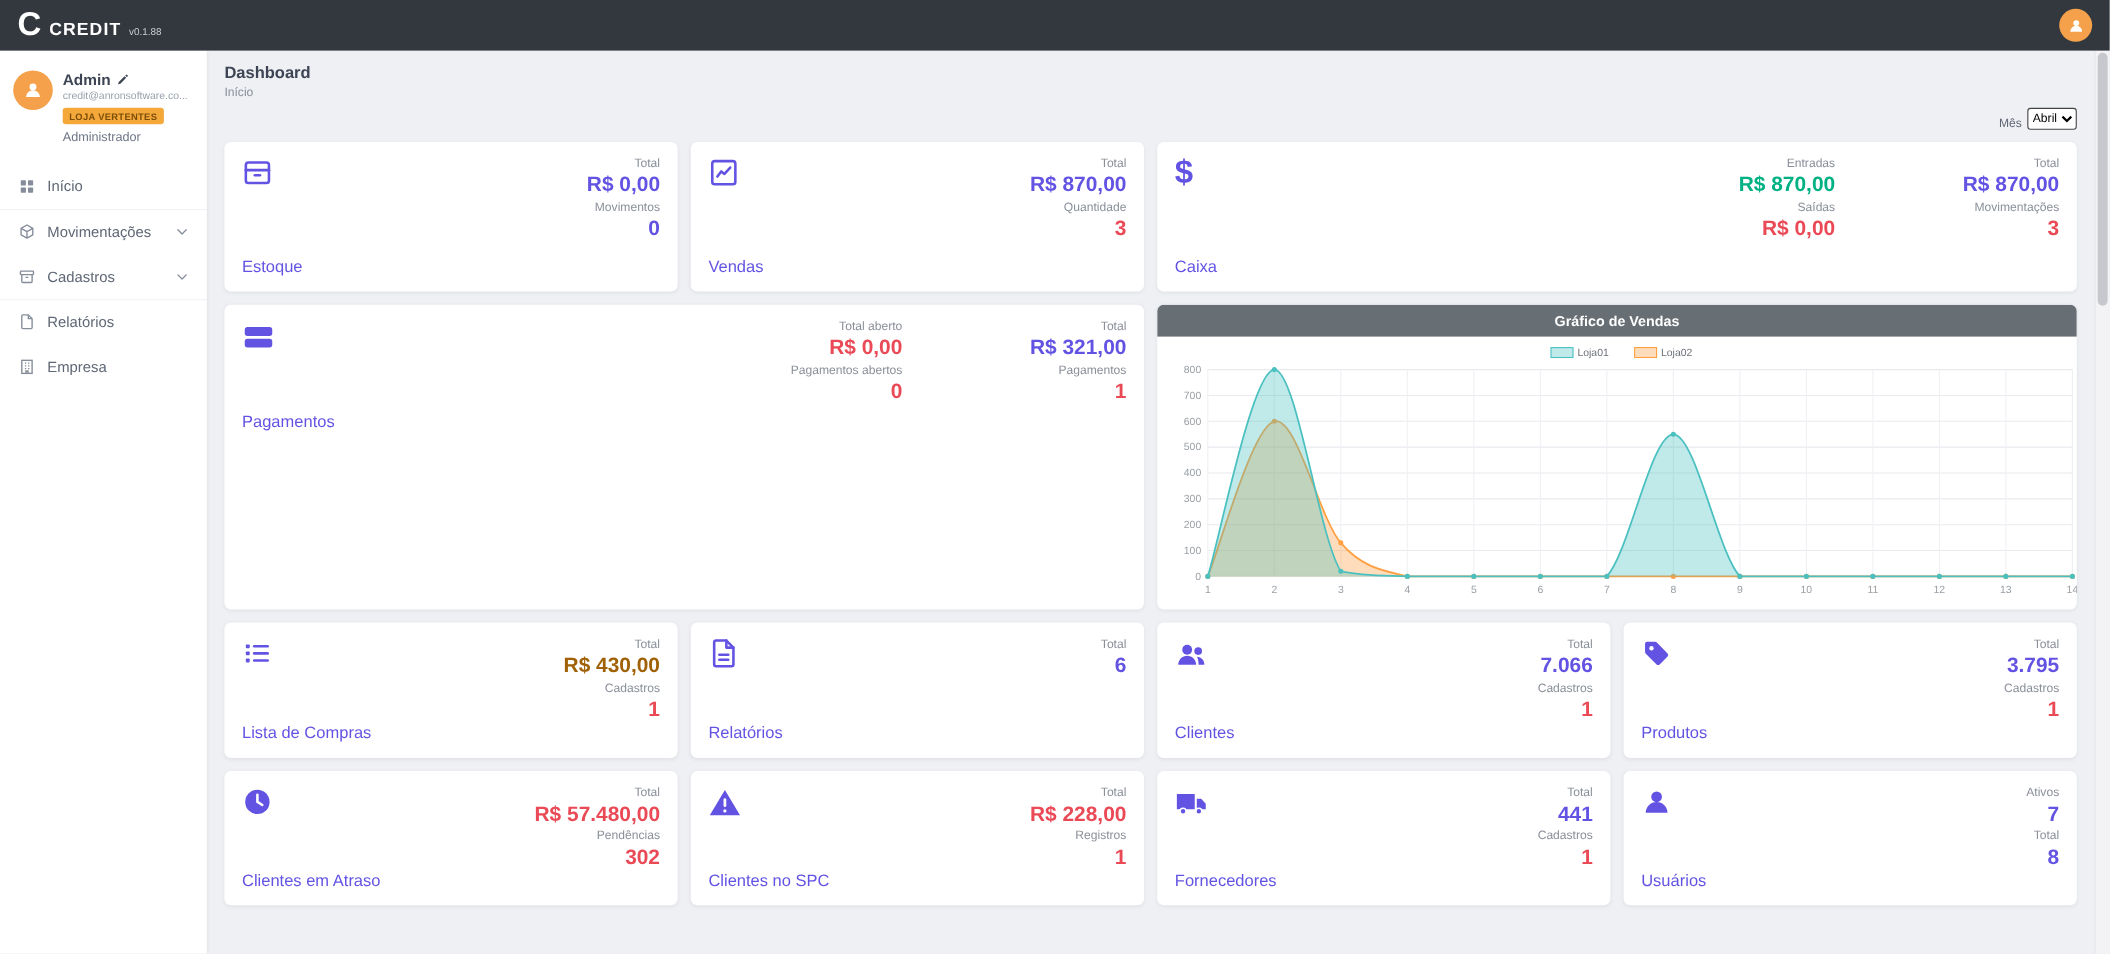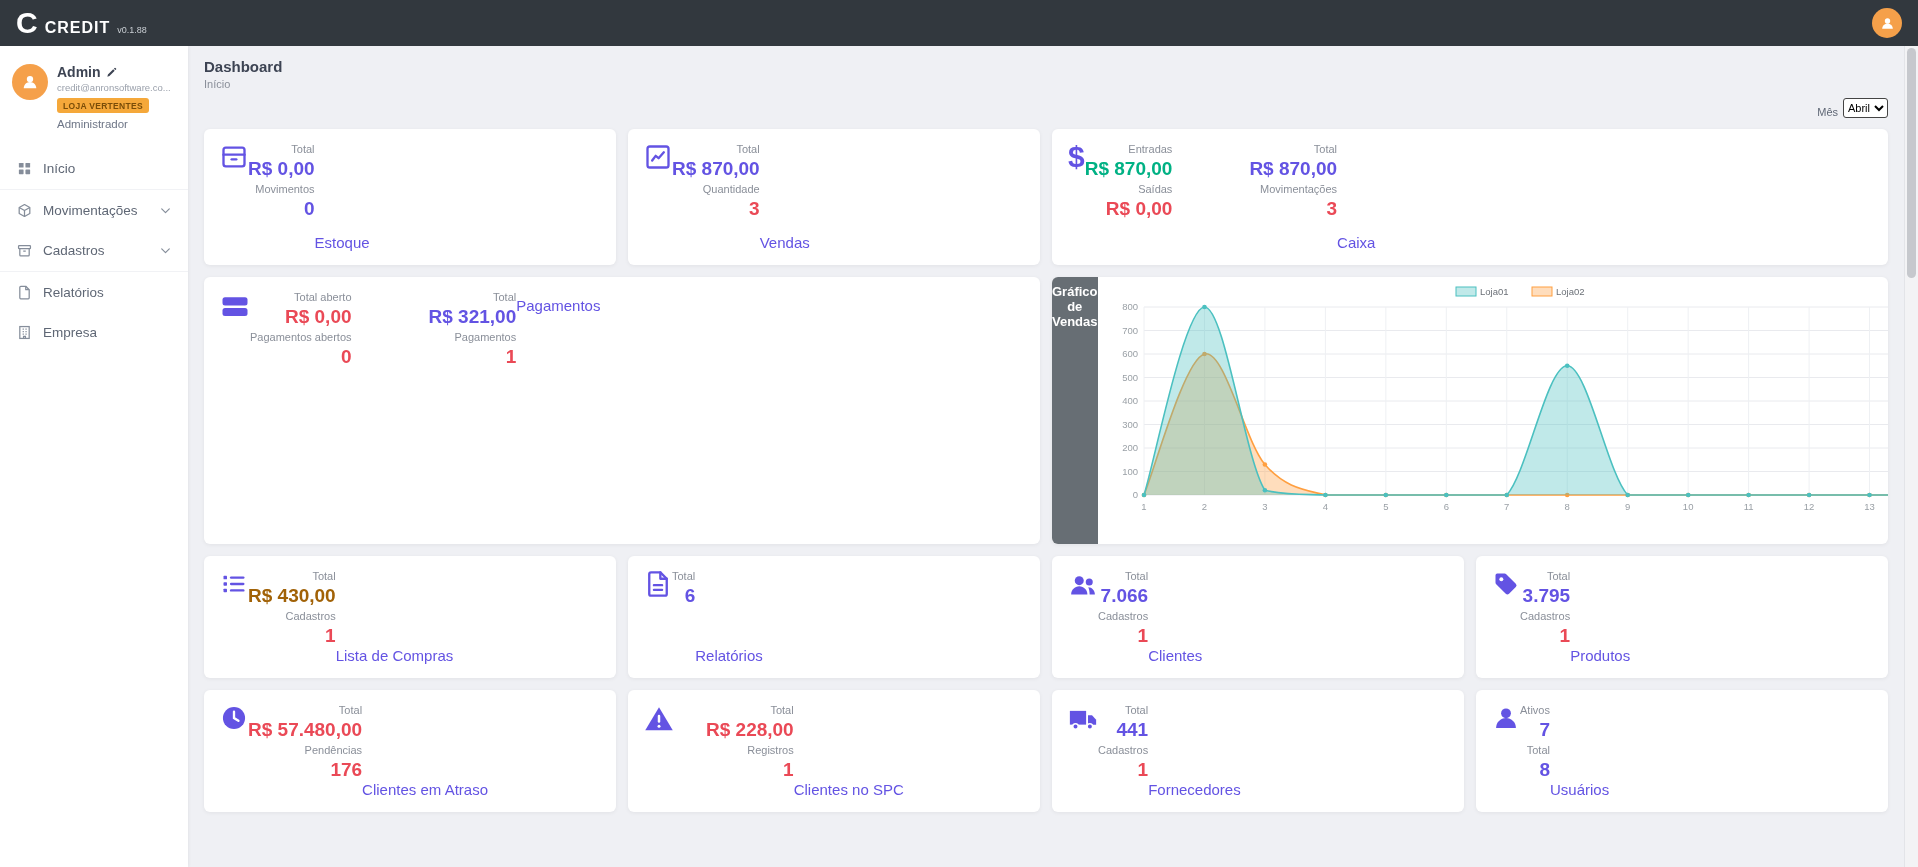--- a/index.html
+++ b/index.html
@@ -36,30 +36,30 @@
   .sep-top{border-top:1px solid #f1f2f5}
 
   
   .content{flex:1;padding:12px 16px 0;overflow:hidden}
   .page-title{font-size:15px;font-weight:bold;color:#3d4453}
   .page-sub{font-size:11px;color:#8a8f99;margin-top:3px}
   .month-row{display:flex;justify-content:flex-end;align-items:flex-end;gap:5px;font-size:11px;color:#5f6775;margin:8px 0 11px}
   .month-row select{font-size:11px;height:20px;border:1px solid #444;border-radius:3px;background:#fff;cursor:pointer}
 
   .grid{display:grid;grid-template-columns:repeat(4,1fr);gap:12px}
-  .card{background:#fff;border-radius:6px;padding:14px 16px;box-shadow:0 1px 4px rgba(0,0,0,.06);display:flex;flex-direction:row}
+  .card{background:#fff;border-radius:6px;padding:14px 16px;box-shadow:0 1px 4px rgba(0,0,0,.06);display:flex;flex-direction:column}
   .span2{grid-column:span 2}
   .r1{min-height:136px}
   .r2{min-height:267px}
   .r34{min-height:122px}
   .card-top{display:flex;align-items:flex-start}
   .icon-wrap{color:var(--accent);display:inline-flex}
   .dollar{font-size:30px;font-weight:bold;color:var(--accent);line-height:28px}
   .stats{margin-left:auto;text-align:right;display:flex;flex-direction:column;gap:2px}
-  .stats-row{display:flex;margin-left:auto;gap:77px}
+  .stats-row{display:flex;margin-left:auto;gap:116px}
   .stats-row .stats{margin-left:0}
   .stat-label{font-size:11px;color:#8a8f99}
   .stat-value{font-size:19px;font-weight:bold;line-height:1.25;color:var(--accent)}
   .card-title{font-size:15px;color:var(--accent);margin-top:auto;font-weight:500;cursor:pointer;align-self:flex-start}
   .card-title.top{margin-top:6px}
   .filler{flex:1}
 
   
   .chart-card{padding:0;overflow:hidden}
   .chart-header{background:var(--chart_header_bg);color:#fff;font-size:13px;font-weight:bold;text-align:center;padding:7px 0}
@@ -450,21 +450,21 @@
           <span class="icon-wrap">
             <svg viewBox="0 0 24 24" width="28" height="28">
                 <circle cx="12" cy="12" r="9.5" fill="currentColor"></circle>
                 <path d="M12 6.5V12l3.8 2.4" stroke="#fff" stroke-width="2" fill="none" stroke-linecap="round"></path>
               </svg>
           </span>
           <div class="stats">
             <div class="stat-label">Total</div>
             <div class="stat-value" style="color: rgb(234, 73, 86);">R$ 57.480,00</div>
             <div class="stat-label">Pendências</div>
-            <div class="stat-value" style="color: rgb(234, 73, 86);">176</div>
+            <div class="stat-value" style="color: rgb(234, 73, 86);">302</div>
           </div>
         </div>
         <div class="card-title">Clientes em Atraso</div>
       </div>
 
       <div class="card r34">
         <div class="card-top">
           <span class="icon-wrap">
             <svg viewBox="0 0 24 24" width="30" height="30">
                 <path d="M12 2.5L23 21H1z" fill="currentColor"></path>

